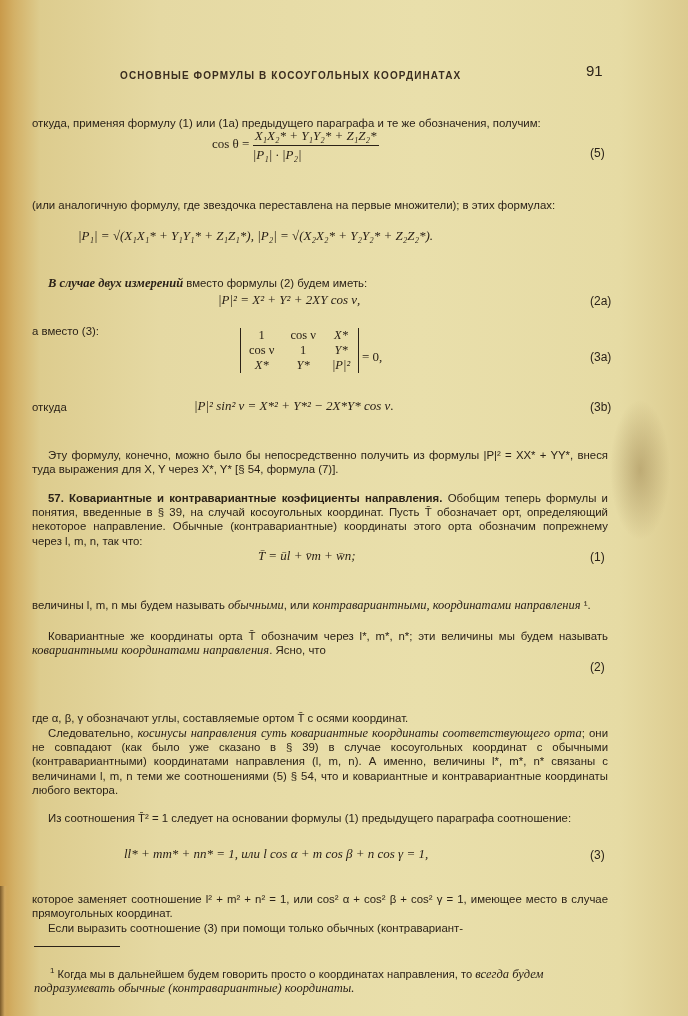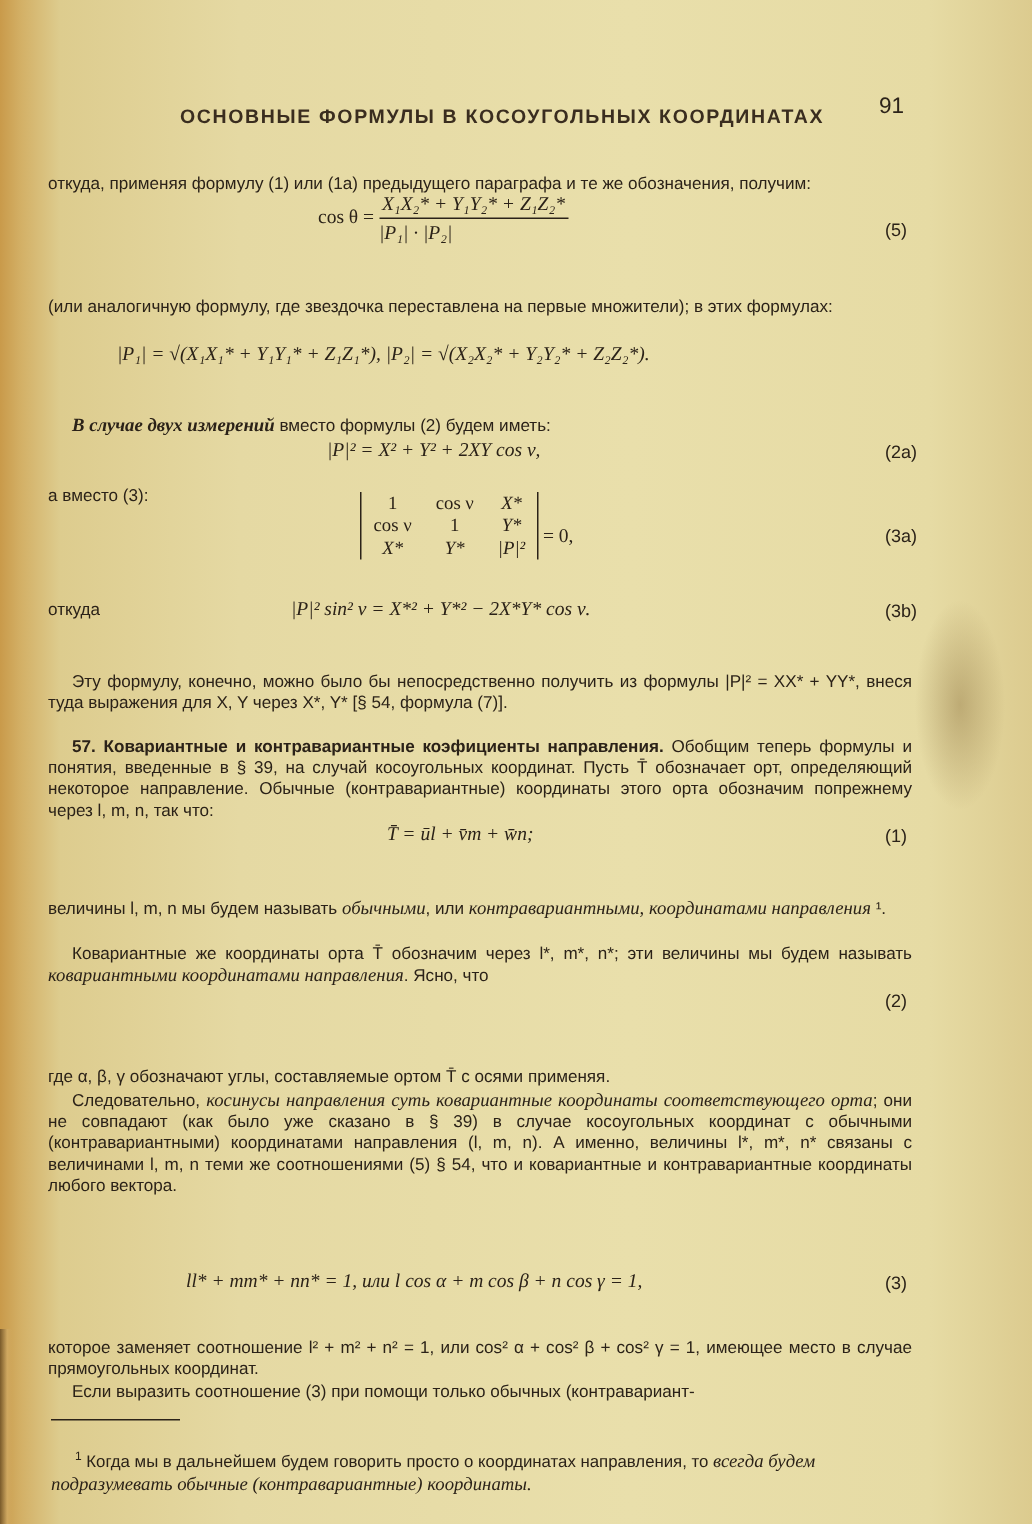--- a/index.html
+++ b/index.html
@@ -17,21 +17,21 @@
   }
   .page::after {
     content: ""; position: absolute; left: 0; bottom: 0; width: 8px; height: 130px;
     background: linear-gradient(90deg, #7a5a2a, #d0a860 60%, rgba(0,0,0,0));
   }
   .header {
     position: absolute; top: 66px; left: 0; width: 688px; height: 20px;
   }
   .running-title {
     position: absolute; left: 120px; top: 4px;
-    font-family: "Liberation Sans", sans-serif; font-size: 13px; letter-spacing: 1.1px;
+    font-family: "Liberation Sans", sans-serif; font-size: 10px; letter-spacing: 1.1px;
     text-transform: uppercase; font-weight: bold; color: #3a2d1f;
   }
   .page-number {
     position: absolute; left: 586px; top: -4px; font-family: "Liberation Sans", sans-serif;
     font-size: 15px; color: #2d241a;
   }
   .text {
     position: absolute; left: 32px; width: 576px;
     font-family: "Liberation Sans", sans-serif; font-size: 11.4px; line-height: 14.2px;
     text-align: justify; color: #2b2218; margin-top: 12px;
@@ -133,26 +133,27 @@
   <div class="text indent" style="top:617px">
     <span>Ковариантные же координаты орта T̄ обозначим через l*, m*, n*; эти величины мы будем называть </span><span class="it">ковариантными координатами направления</span><span>. Ясно, что</span>
   </div>
 
   <div class="text" style="top:586px">
     <span>величины l, m, n мы будем называть </span><span class="it">обычными</span><span>, или </span><span class="it">контравариантными, координатами направления</span><span> ¹.</span>
   </div>
 
   <span class="eqnum" style="top:660px">(2)</span>
 
-  <div class="text" style="top:699px">где α, β, γ обозначают углы, составляемые ортом T̄ с осями применяя.</div>
+  <div class="text" style="top:699px">где α, β, γ обозначают углы, составляемые ортом T̄ с осями координат.</div>
 
   <div class="text indent" style="top:714px">
     <span>Следовательно, </span><span class="it">косинусы направления суть ковариантные координаты соответствующего орта</span><span>; они не совпадают (как было уже сказано в § 39) в случае косоугольных координат с обычными (контравариантными) координатами направления (l, m, n). А именно, величины l*, m*, n* связаны с величинами l, m, n теми же соотношениями (5) § 54, что и ковариантные и контравариантные координаты любого вектора.</span>
   </div>
 
+  <div class="text indent" style="top:799px">Из соотношения T̄² = 1 следует на основании формулы (1) предыдущего параграфа соотношение:</div>
 
   <div class="eq" style="left:124px; top:846px; font-style:italic">ll* + mm* + nn* = 1,  или  l cos α + m cos β + n cos γ = 1,</div>
   <span class="eqnum" style="top:848px">(3)</span>
 
   <div class="text" style="top:880px">которое заменяет соотношение l² + m² + n² = 1, или cos² α + cos² β + cos² γ = 1, имеющее место в случае прямоугольных координат.</div>
 
   <div class="text indent" style="top:909px">Если выразить соотношение (3) при помощи только обычных (контравариант-</div>
 
   <div class="rule"></div>
 

